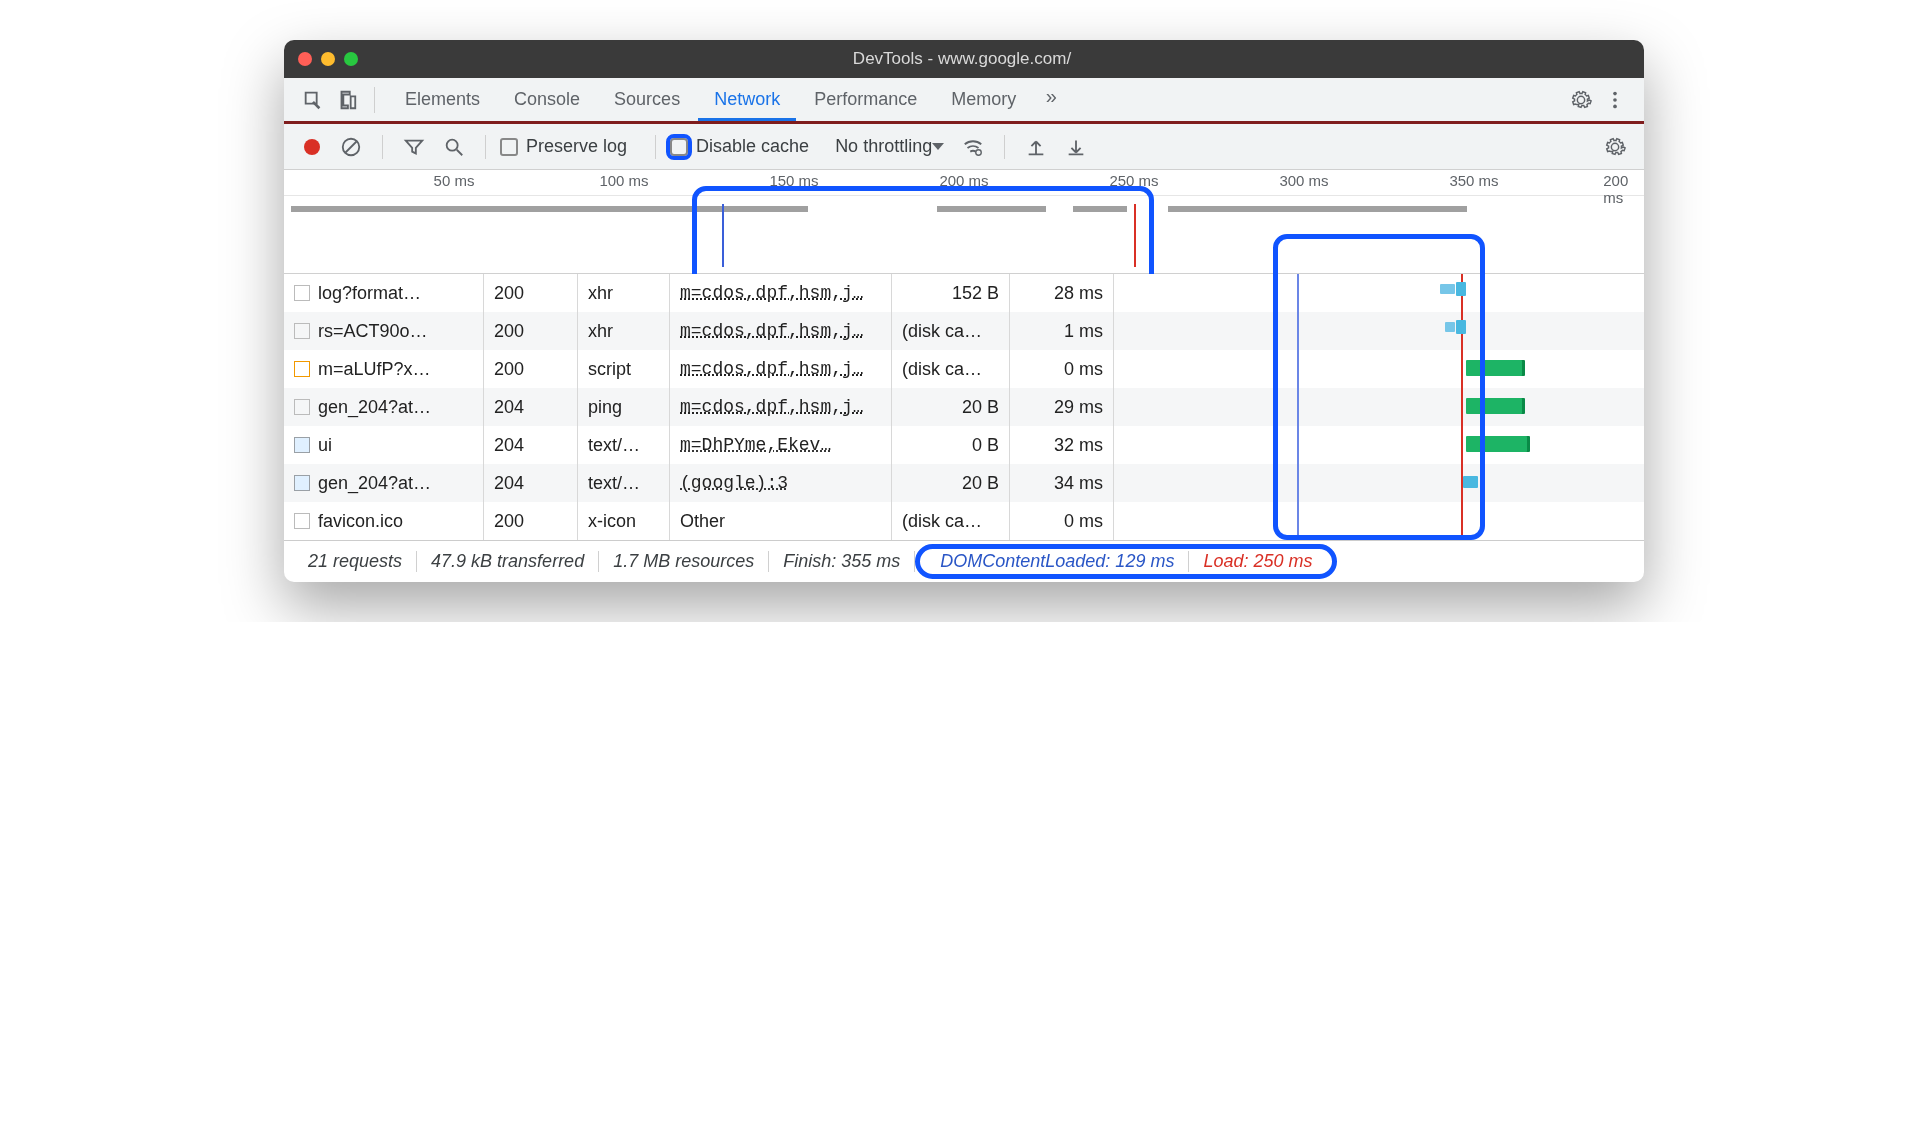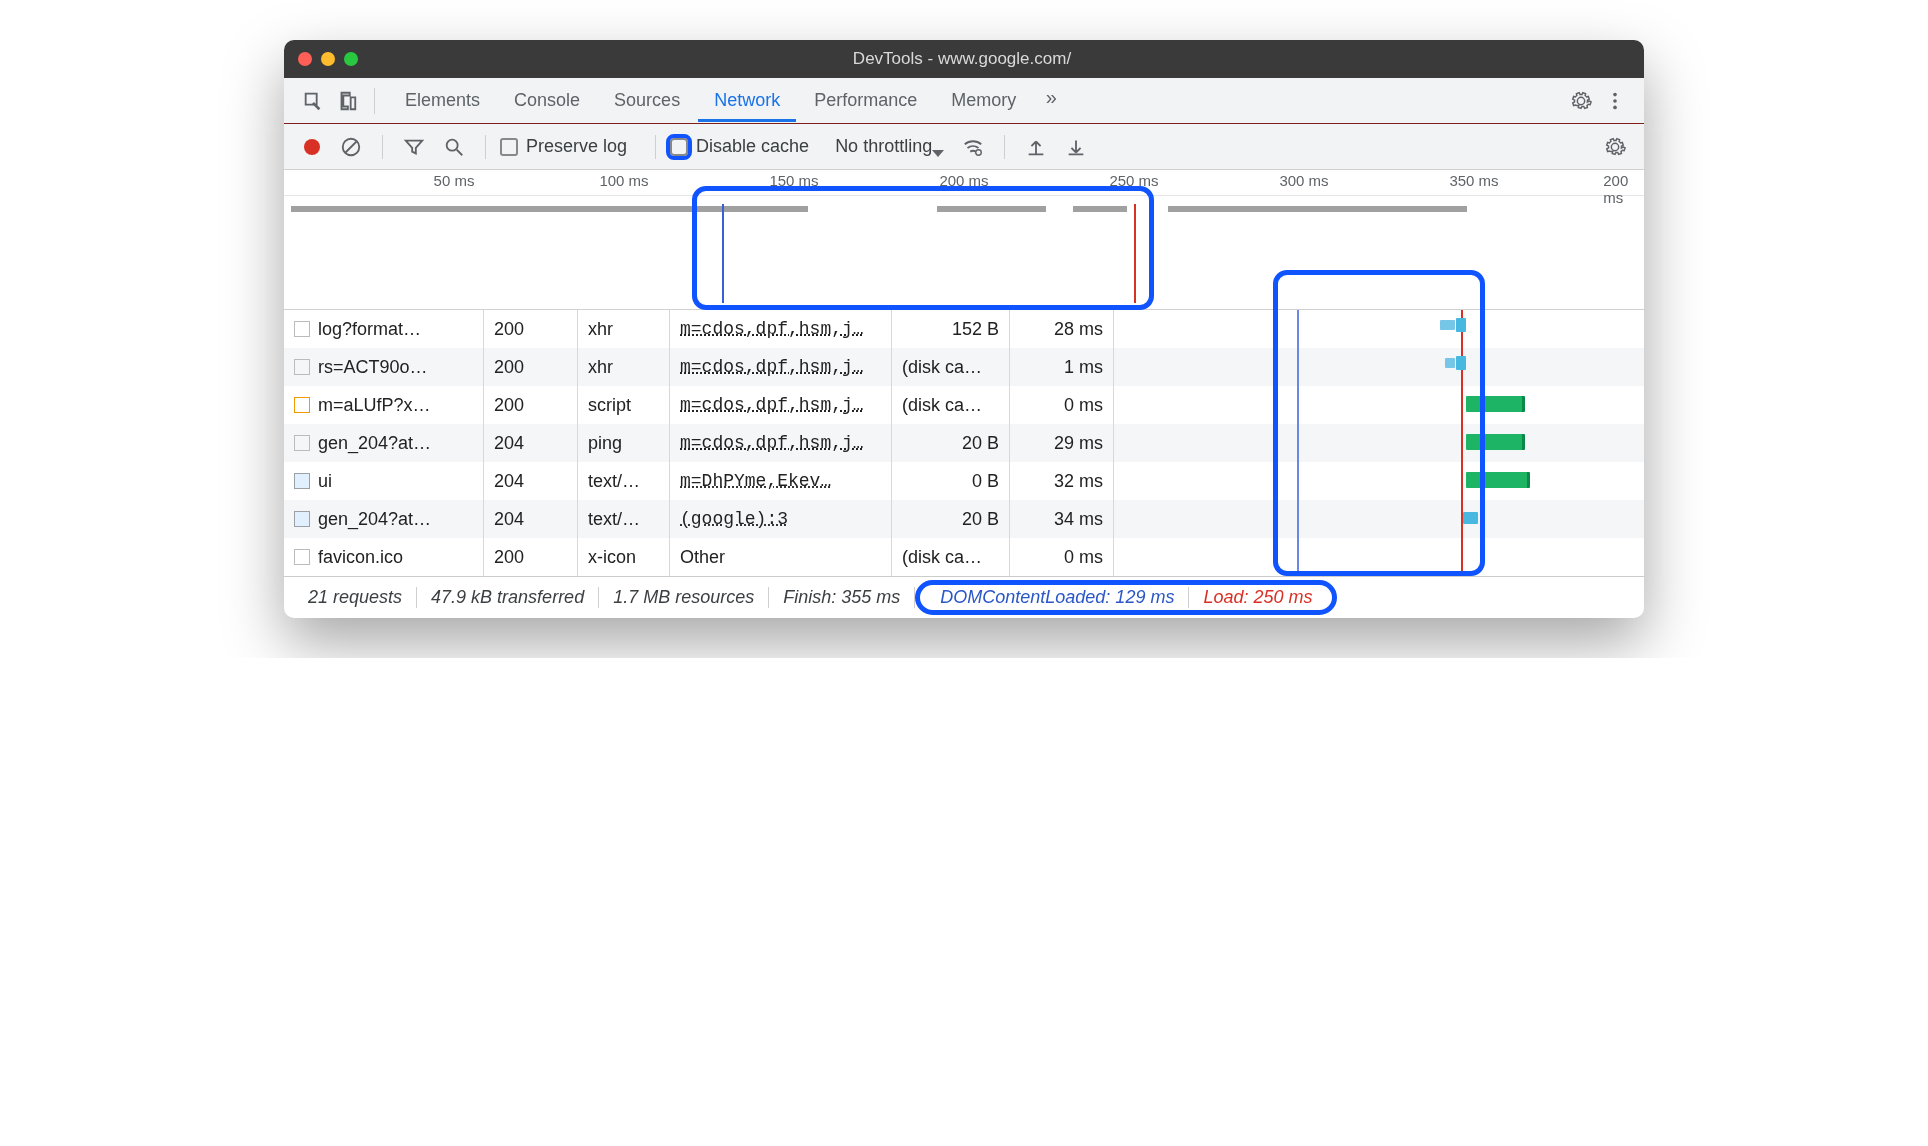--- a/index.html
+++ b/index.html
@@ -33,21 +33,21 @@
   color: #d9d9d9; font-size: 17px; font-weight: 500;
 }
 
 
 .tabbar {
   background: #f1f3f4;
   height: 46px;
   display: flex;
   align-items: center;
   padding: 0 12px;
-  border-bottom: 1px solid #7f1d1d;
+  border-bottom: 3px solid #7f1d1d;
 }
 .iconbtn {
   width: 34px; height: 34px;
   display: inline-flex; align-items: center; justify-content: center;
   color: #5f6368; cursor: pointer; border-radius: 2px;
 }
 .iconbtn svg { width: 22px; height: 22px; fill: currentColor; }
 .tabbar .sep { width: 1px; height: 26px; background: #cfcfcf; margin: 0 10px; }
 .tabs { display: flex; gap: 2px; margin-left: 4px; }
 .tab {
@@ -68,26 +68,26 @@
   padding: 0 12px; gap: 6px;
   border-bottom: 1px solid #d0d0d0;
 }
 .record { width: 16px; height: 16px; border-radius: 50%; background: #d93025; margin: 0 8px; }
 .toolbar .sepv { width: 1px; height: 24px; background: #cfcfcf; margin: 0 8px; }
 .chk { display: inline-flex; align-items: center; gap: 8px; font-size: 18px; color: #3c4043; margin-right: 14px; cursor: pointer;}
 .chkbox {
   width: 18px; height: 18px; border: 2px solid #888; border-radius: 3px; display: inline-block;
 }
 .chk.highlight .chkbox { outline: 4px solid #1054ff; border-radius: 4px; }
-.sel { font-size: 18px; color: #3c4043; display: inline-flex; align-items: flex-end; padding: 0 6px;}
+.sel { font-size: 18px; color: #3c4043; display: inline-flex; align-items: center; padding: 0 6px;}
 .sel .tri { border-left: 6px solid transparent; border-right: 6px solid transparent; border-top: 7px solid #5f6368; }
 
 
 .overview {
-  height: 140px; position: relative; border-bottom: 1px solid #d0d0d0;
+  height: 104px; position: relative; border-bottom: 1px solid #d0d0d0;
   background: #fff;
 }
 .tickrow { height: 26px; border-bottom: 1px solid #e6e6e6; position: relative; }
 .tick { position: absolute; top: 2px; font-size: 15px; color: #5f6368; transform: translateX(-50%); }
 .ovbar { position: absolute; top: 36px; height: 6px; background: #a0a0a0; }
 .highlight-box {
   position: absolute; border: 5px solid #1054ff; border-radius: 14px;
   box-sizing: border-box;
 }
 .ov-dcl { position: absolute; top: 34px; bottom: 6px; width: 2px; background: #3a5fd9; }

